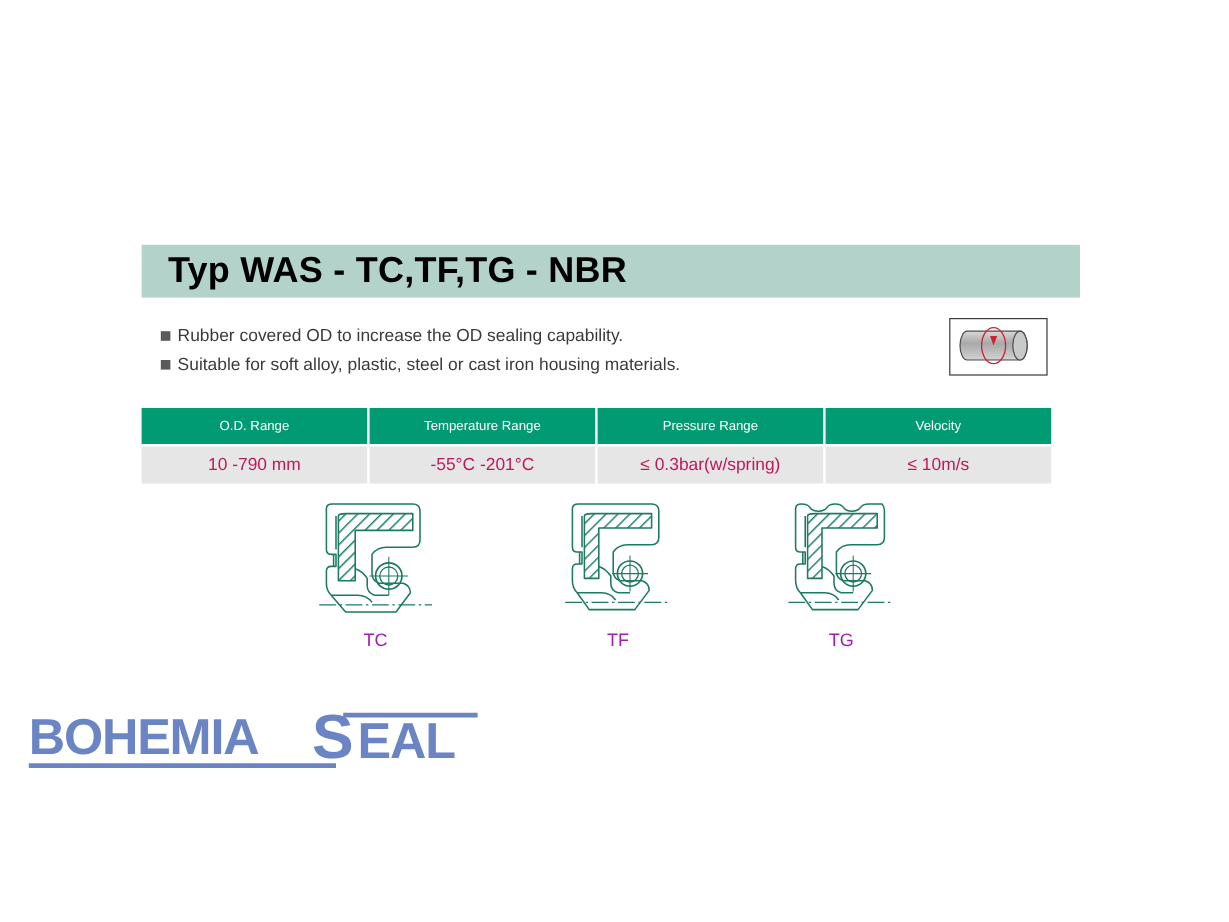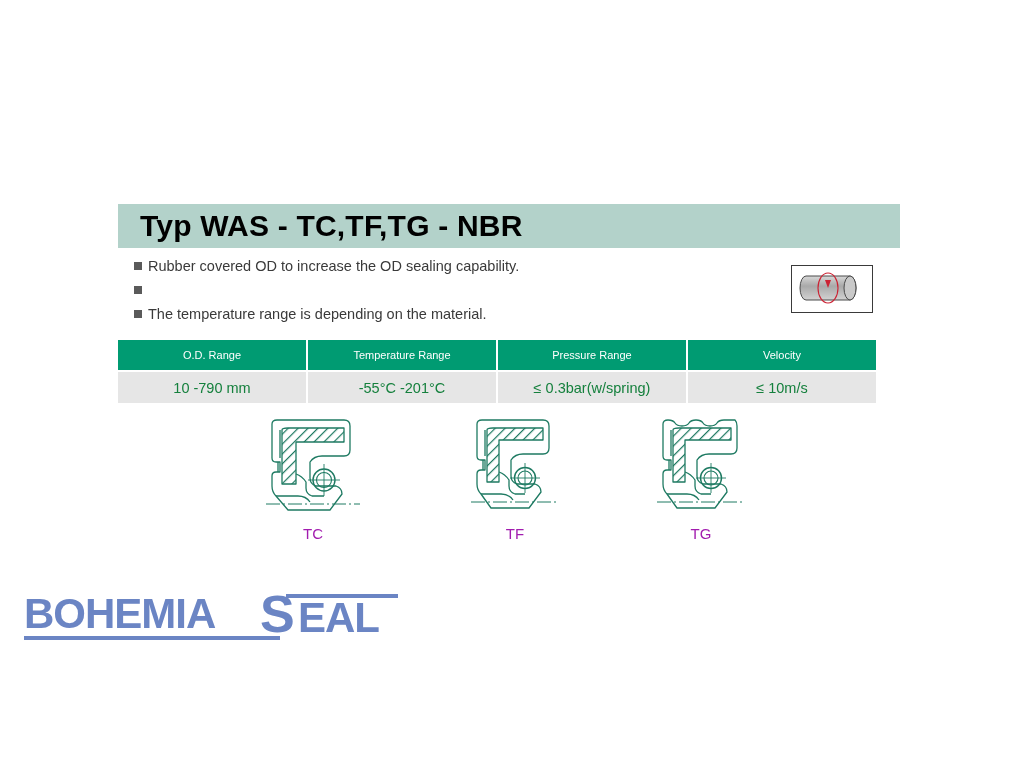--- a/index.html
+++ b/index.html
@@ -36,21 +36,21 @@
     color: #000000;
     letter-spacing: 0.2px;
     white-space: nowrap;
     font-family: "Liberation Sans", sans-serif;
   }
 
   
   #bullet-list {
     position: absolute;
     left: 134px;
-    top: 256px;
+    top: 270px;
     width: 600px;
   }
   .bullet-row {
     display: flex;
     align-items: flex-start;
     margin-bottom: 4px;
     height: 20px;
   }
   .bullet-marker {
     width: 8px;
@@ -95,21 +95,21 @@
     font-size: 11px;
     font-weight: normal;
     height: 30px;
     text-align: center;
     border-right: 2px solid #ffffff;
     padding: 0;
   }
   #spec-table th:last-child { border-right: none; margin-left: 48px; }
   #spec-table td {
     background: #e6e6e6;
-    color: #15803d;
+    color: #be185d;
     font-size: 14.5px;
     height: 31px;
     text-align: center;
     border-right: 2px solid #ffffff;
     border-top: 2px solid #ffffff;
     padding: 0;
     margin-top: 40px;
   }
   #spec-table td:last-child { border-right: none; }
 
@@ -155,24 +155,21 @@
   <div id="title-text">Typ WAS - TC,TF,TG - NBR</div>
 </div>
 
 <div id="bullet-list">
   <div class="bullet-row">
     <span class="bullet-marker"></span>
     <span class="bullet-text">Rubber covered OD to increase the OD sealing capability.</span>
   </div>
   <div class="bullet-row">
     <span class="bullet-marker"></span>
-  </div>
-  <div class="bullet-row">
-    <span class="bullet-marker"></span>
-    <span class="bullet-text">The temperature range is depending on the material.</span>
+    <span class="bullet-text">Suitable for soft alloy, plastic, steel or cast iron housing materials.</span>
   </div>
 </div>
 
 <div id="shaft-icon-box">
   <svg width="79" height="45" viewBox="0 0 79 45">
     <defs>
       <linearGradient id="shaftGrad" x1="0" y1="0" x2="0" y2="1">
         <stop offset="0%" stop-color="#d8d8d8"></stop>
         <stop offset="42%" stop-color="#a9a9a9"></stop>
         <stop offset="100%" stop-color="#d2d2d2"></stop>

